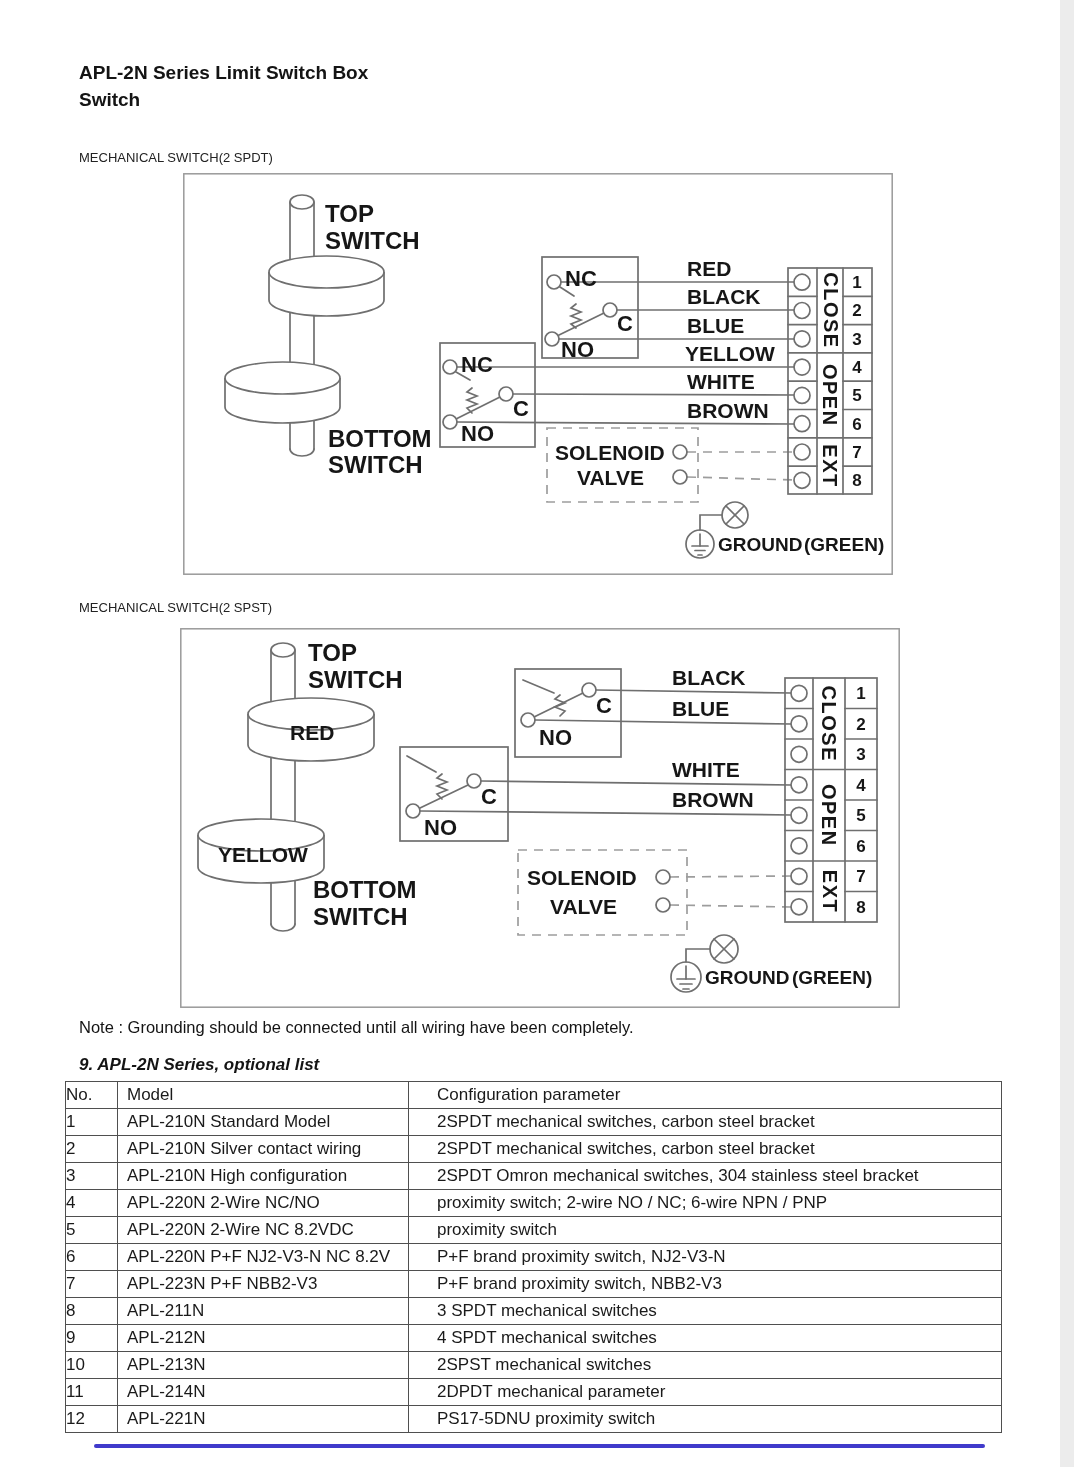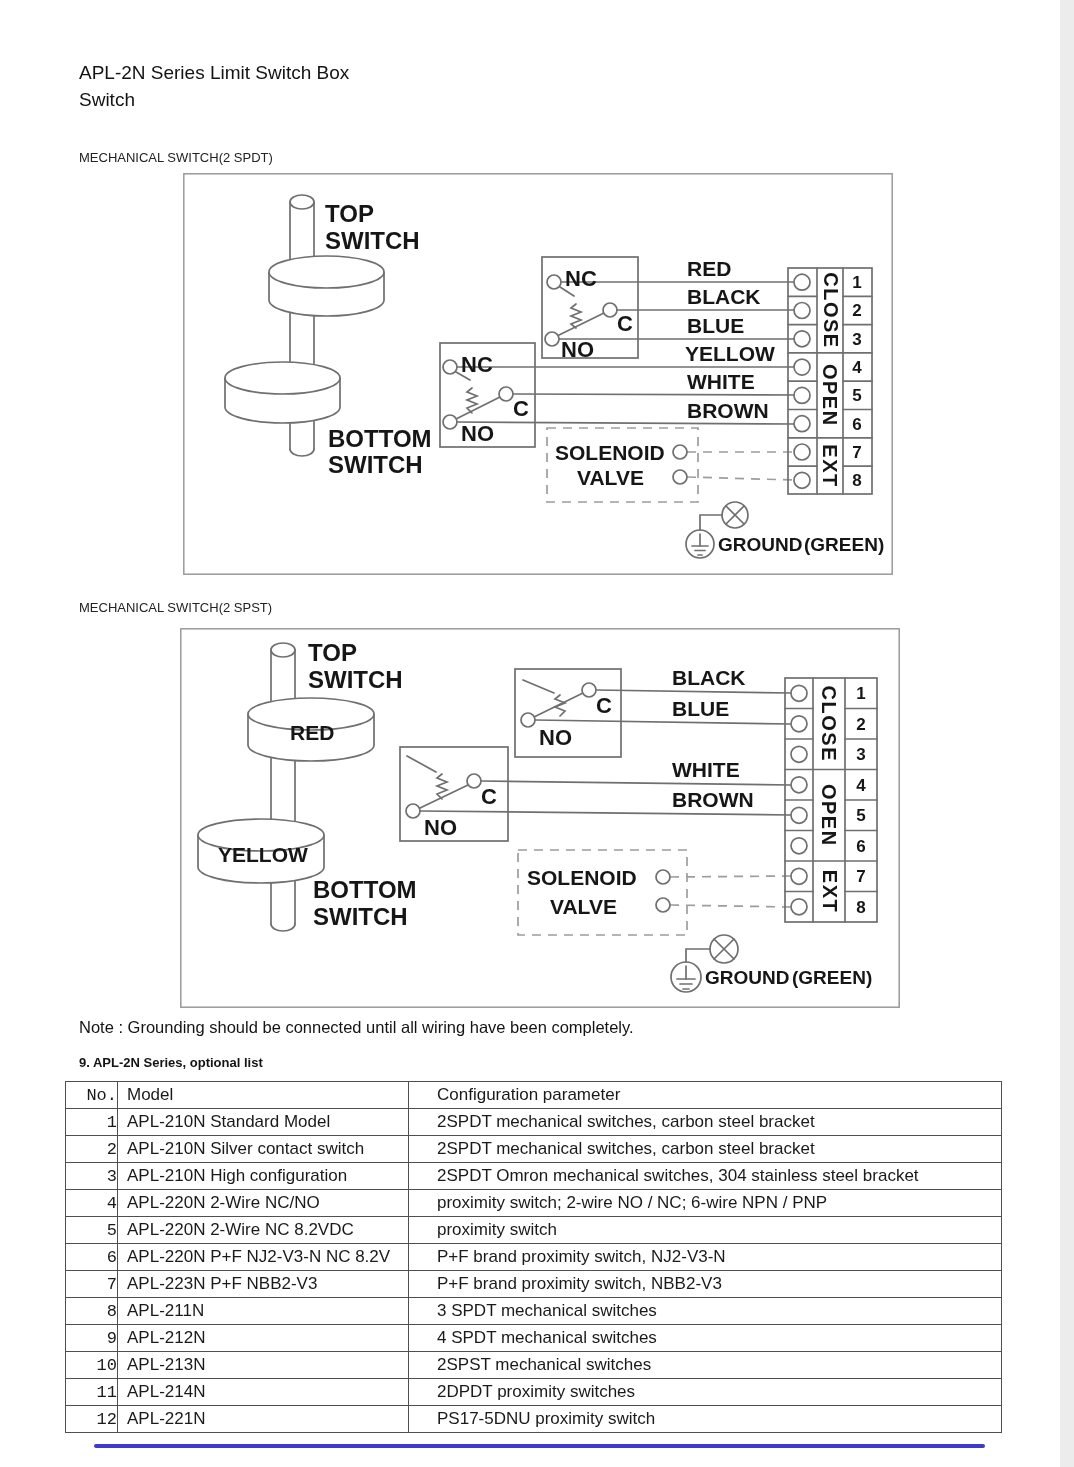--- a/index.html
+++ b/index.html
@@ -1,36 +1,36 @@
 <!DOCTYPE html>
 <html><head>
 <meta charset="utf-8">
 <style>
   html,body{margin:0;padding:0;background:#ffffff;}
   .page{position:relative;width:1074px;height:1467px;background:#ffffff;overflow:hidden;
         font-family:"Liberation Sans",sans-serif;color:#161616;}
   .abs{position:absolute;}
-  .doc-title{left:79px;font-size:19px;font-weight:400;color:#141414;white-space:nowrap;}
+  .doc-title{left:79px;font-size:19px;font-weight:700;color:#141414;white-space:nowrap;}
   .section-title{left:79px;font-size:13px;font-weight:400;color:#232323;white-space:nowrap;}
   .note-line{left:79px;top:1018px;font-size:16.5px;font-weight:400;color:#141414;white-space:nowrap;}
-  .table-title{left:79px;top:1055px;font-size:13px;font-weight:700;color:#141414;white-space:nowrap;}
+  .table-title{left:79px;top:1055px;font-size:17px;font-weight:700;color:#141414;white-space:nowrap;font-style:italic;}
   svg.diag{position:absolute;overflow:visible;}
   svg .frame{fill:none;stroke:#9a9a9a;stroke-width:1.5;}
   svg .ln{stroke:#6f6f6f;stroke-width:1.7;fill:none;stroke-linecap:round;}
   svg .fw{stroke:#6f6f6f;stroke-width:1.7;fill:#ffffff;}
   svg .dash{stroke:#9d9d9d;stroke-width:1.7;fill:none;stroke-dasharray:9 7;}
   svg text{font-family:"Liberation Sans",sans-serif;font-weight:700;fill:#161616;}
   .t24{font-size:24px;} .t22{font-size:22px;} .t21{font-size:21px;}
   .t19{font-size:19px;} .t17{font-size:17px;}
   .grp{font-size:20px;letter-spacing:1.5px;}
   .opt-table{position:absolute;left:65px;top:1081px;width:936px;border-collapse:collapse;
              table-layout:fixed;font-size:17px;color:#1a1a1a;}
   .opt-table td,.opt-table th{border:1px solid #4f4f4f;height:26px;padding:0;
              font-weight:400;white-space:nowrap;overflow:hidden;text-align:left;}
-  .opt-table .c-no{text-align:right;font-family:Liberation Mono, monospace;}
+  .opt-table .c-no{text-align:left;}
   .opt-table .c-model{padding-left:9px;}
   .opt-table .c-config{padding-left:28px;}
   .blue-rule{left:94px;top:1444px;width:891px;height:4px;background:#403acb;border-radius:2px;}
   .page-edge{left:1060px;top:0;width:14px;height:1467px;background:#ececec;}
 </style>
 </head>
 <body>
 
 <div class="page">
 
@@ -299,21 +299,21 @@
       <th class="c-model">Model</th>
       <th class="c-config">Configuration parameter</th>
     </tr>
     <tr>
           <td class="c-no">1</td>
           <td class="c-model">APL-210N Standard Model</td>
           <td class="c-config">2SPDT mechanical switches, carbon steel bracket</td>
         </tr>
     <tr>
           <td class="c-no">2</td>
-          <td class="c-model">APL-210N Silver contact switch</td>
+          <td class="c-model">APL-210N Silver contact wiring</td>
           <td class="c-config">2SPDT mechanical switches, carbon steel bracket</td>
         </tr>
     <tr>
           <td class="c-no">3</td>
           <td class="c-model">APL-210N High configuration</td>
           <td class="c-config">2SPDT Omron mechanical switches, 304 stainless steel bracket</td>
         </tr>
     <tr>
           <td class="c-no">4</td>
           <td class="c-model">APL-220N 2-Wire NC/NO</td>
@@ -345,21 +345,21 @@
           <td class="c-config">4 SPDT mechanical switches</td>
         </tr>
     <tr>
           <td class="c-no">10</td>
           <td class="c-model">APL-213N</td>
           <td class="c-config">2SPST mechanical switches</td>
         </tr>
     <tr>
           <td class="c-no">11</td>
           <td class="c-model">APL-214N</td>
-          <td class="c-config">2DPDT proximity switches</td>
+          <td class="c-config">2DPDT mechanical parameter</td>
         </tr>
     <tr>
           <td class="c-no">12</td>
           <td class="c-model">APL-221N</td>
           <td class="c-config">PS17-5DNU proximity switch</td>
         </tr>
   </tbody>
     </table>
 
   <div class="abs blue-rule"></div>

